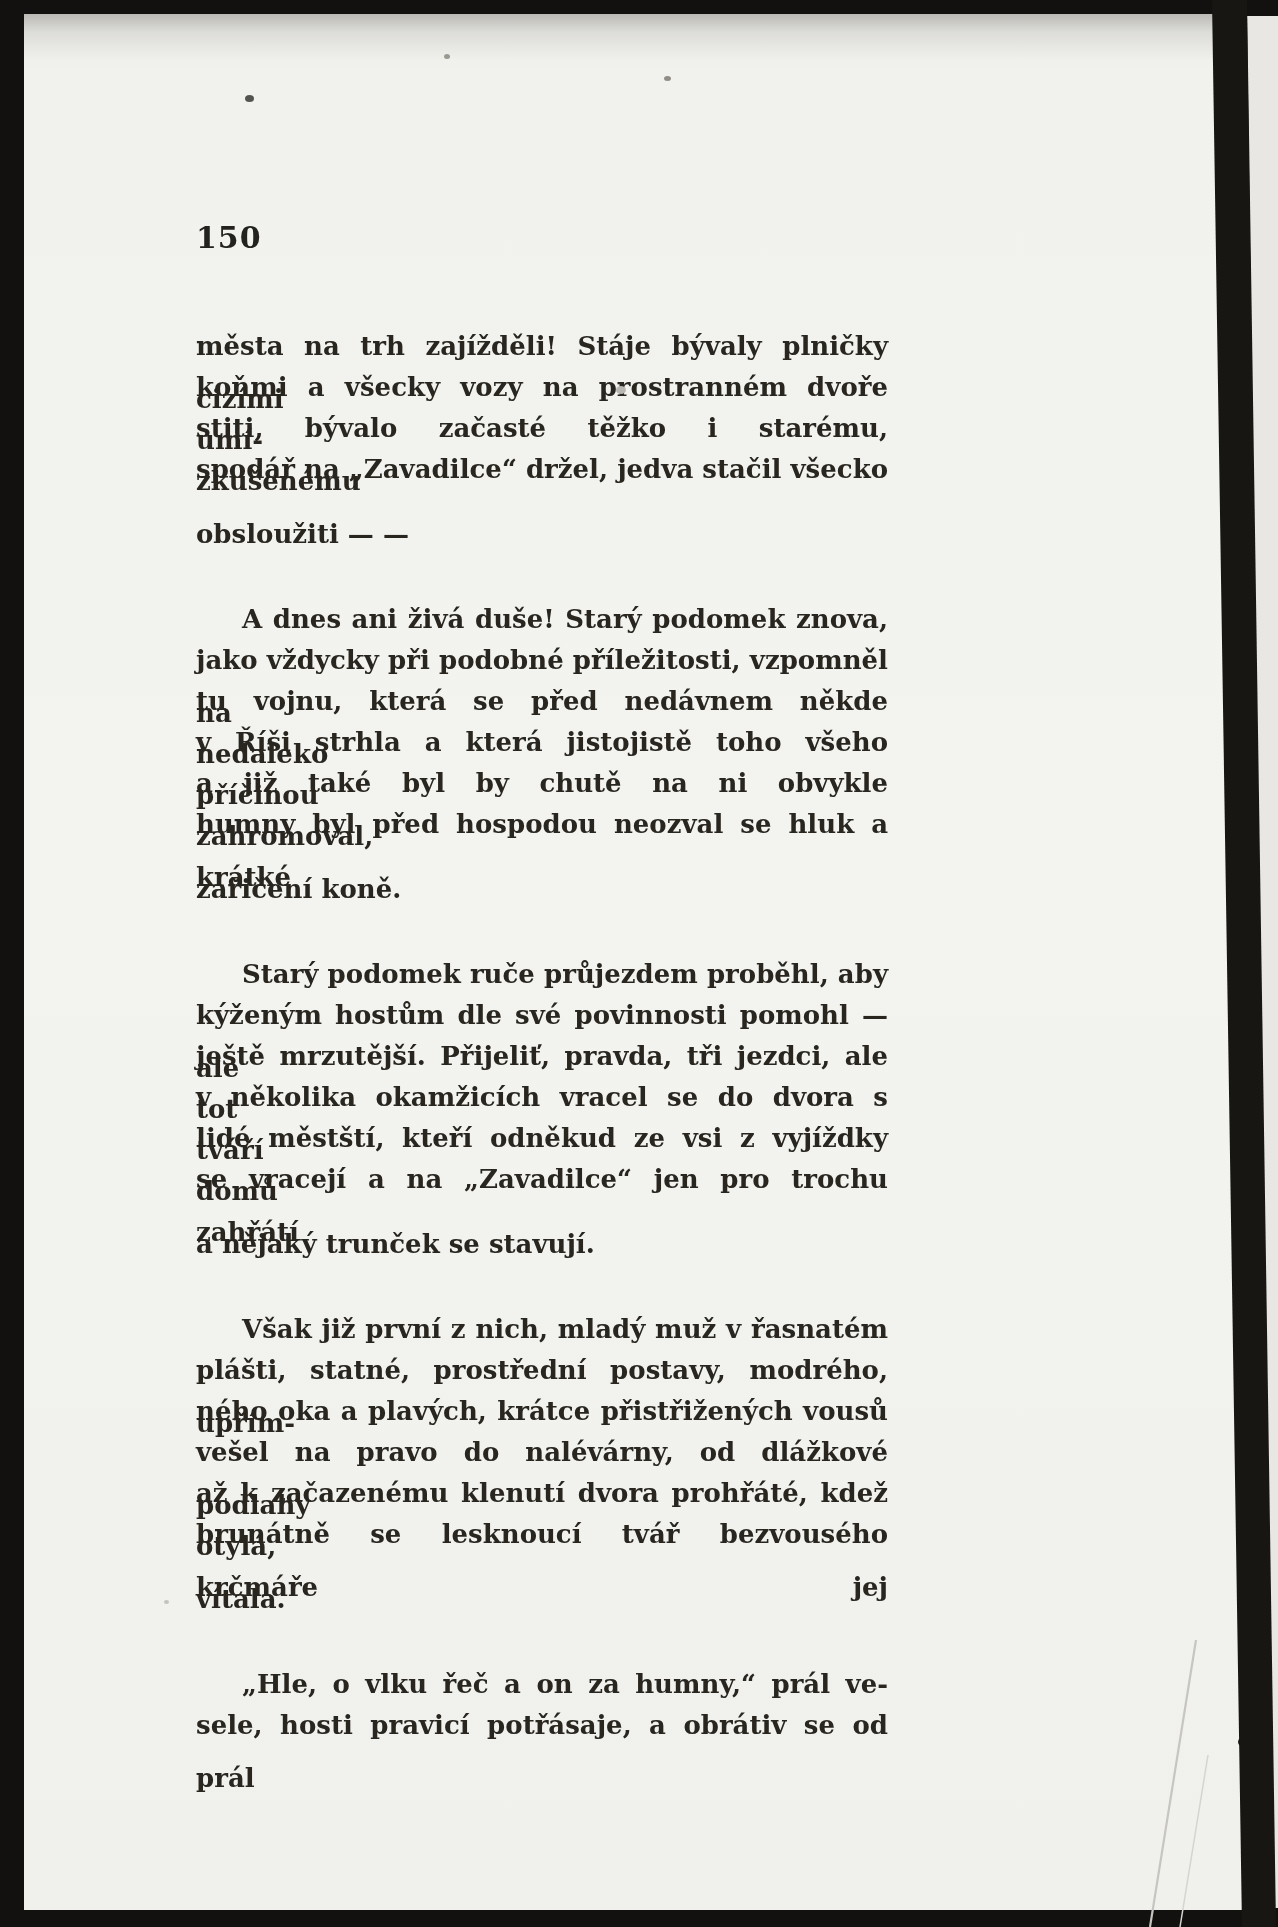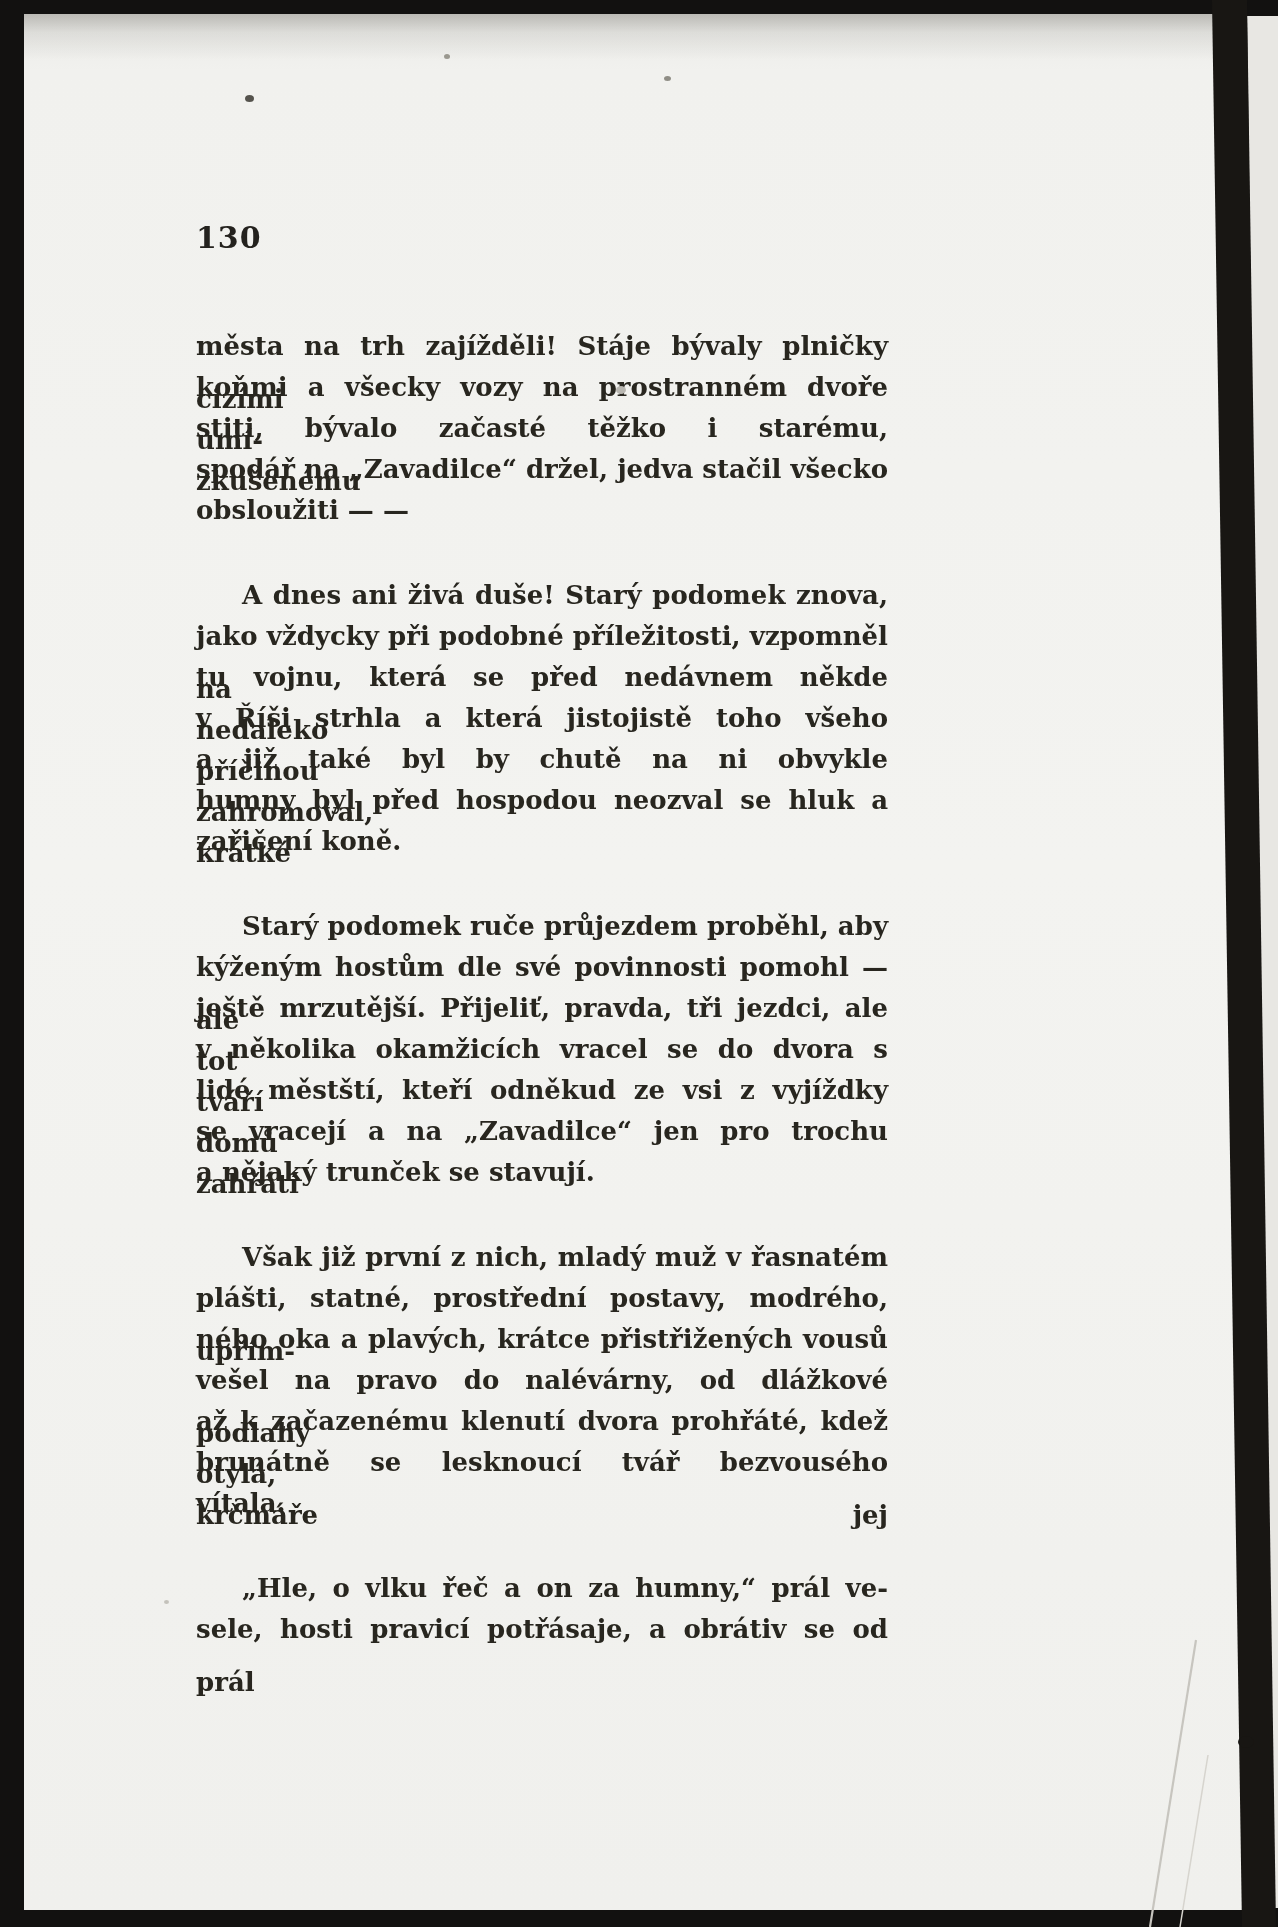--- a/index.html
+++ b/index.html
@@ -42,21 +42,21 @@
     line-height: 53px;
     color: #28261f;
   }
   .para { margin: 0 0 13px 0; }
   .line {
     height: 41px;
     text-align: justify;
     text-align-last: justify;
     white-space: normal;
   }
-  .line.last { text-align-last: left; }
+  .line.last { text-align-last: left; margin-top: 24px; }
   .line.indent { padding-left: 46px; margin-top: 44px; }
   
   .speck {
     position: absolute; border-radius: 50%;
     background: #6a6861;
   }
   .speck.s1 { left: 221px; top: 81px; width: 9px; height: 7px; background: #55534d; }
   .speck.s2 { left: 592px; top: 372px; width: 10px; height: 8px; background: #b9b7b1; }
   .speck.s3 { left: 420px; top: 40px; width: 6px; height: 5px; background: #9a988f; }
   .speck.s4 { left: 640px; top: 62px; width: 7px; height: 5px; background: #8f8d85; }
@@ -66,21 +66,21 @@
     width: 1278px; height: 1927px;
     pointer-events: none;
   }
 </style>
 </head>
 <body>
 
 <div class="scan">
 
   <div class="page">
-    <div class="page-number">130</div>
+    <div class="page-number">150</div>
 
     <div class="textblock">
         <div class="para">
           <div class="line">města na trh zajížděli! Stáje bývaly plničky cizími</div>
           <div class="line">koňmi a všecky vozy na prostranném dvoře umí-</div>
           <div class="line">stiti, bývalo začasté těžko i starému, zkušenému</div>
           <div class="line">spodář na „Zavadilce“ držel, jedva stačil všecko</div>
           <div class="line last">obsloužiti — —</div>
         </div>
         <div class="para">

